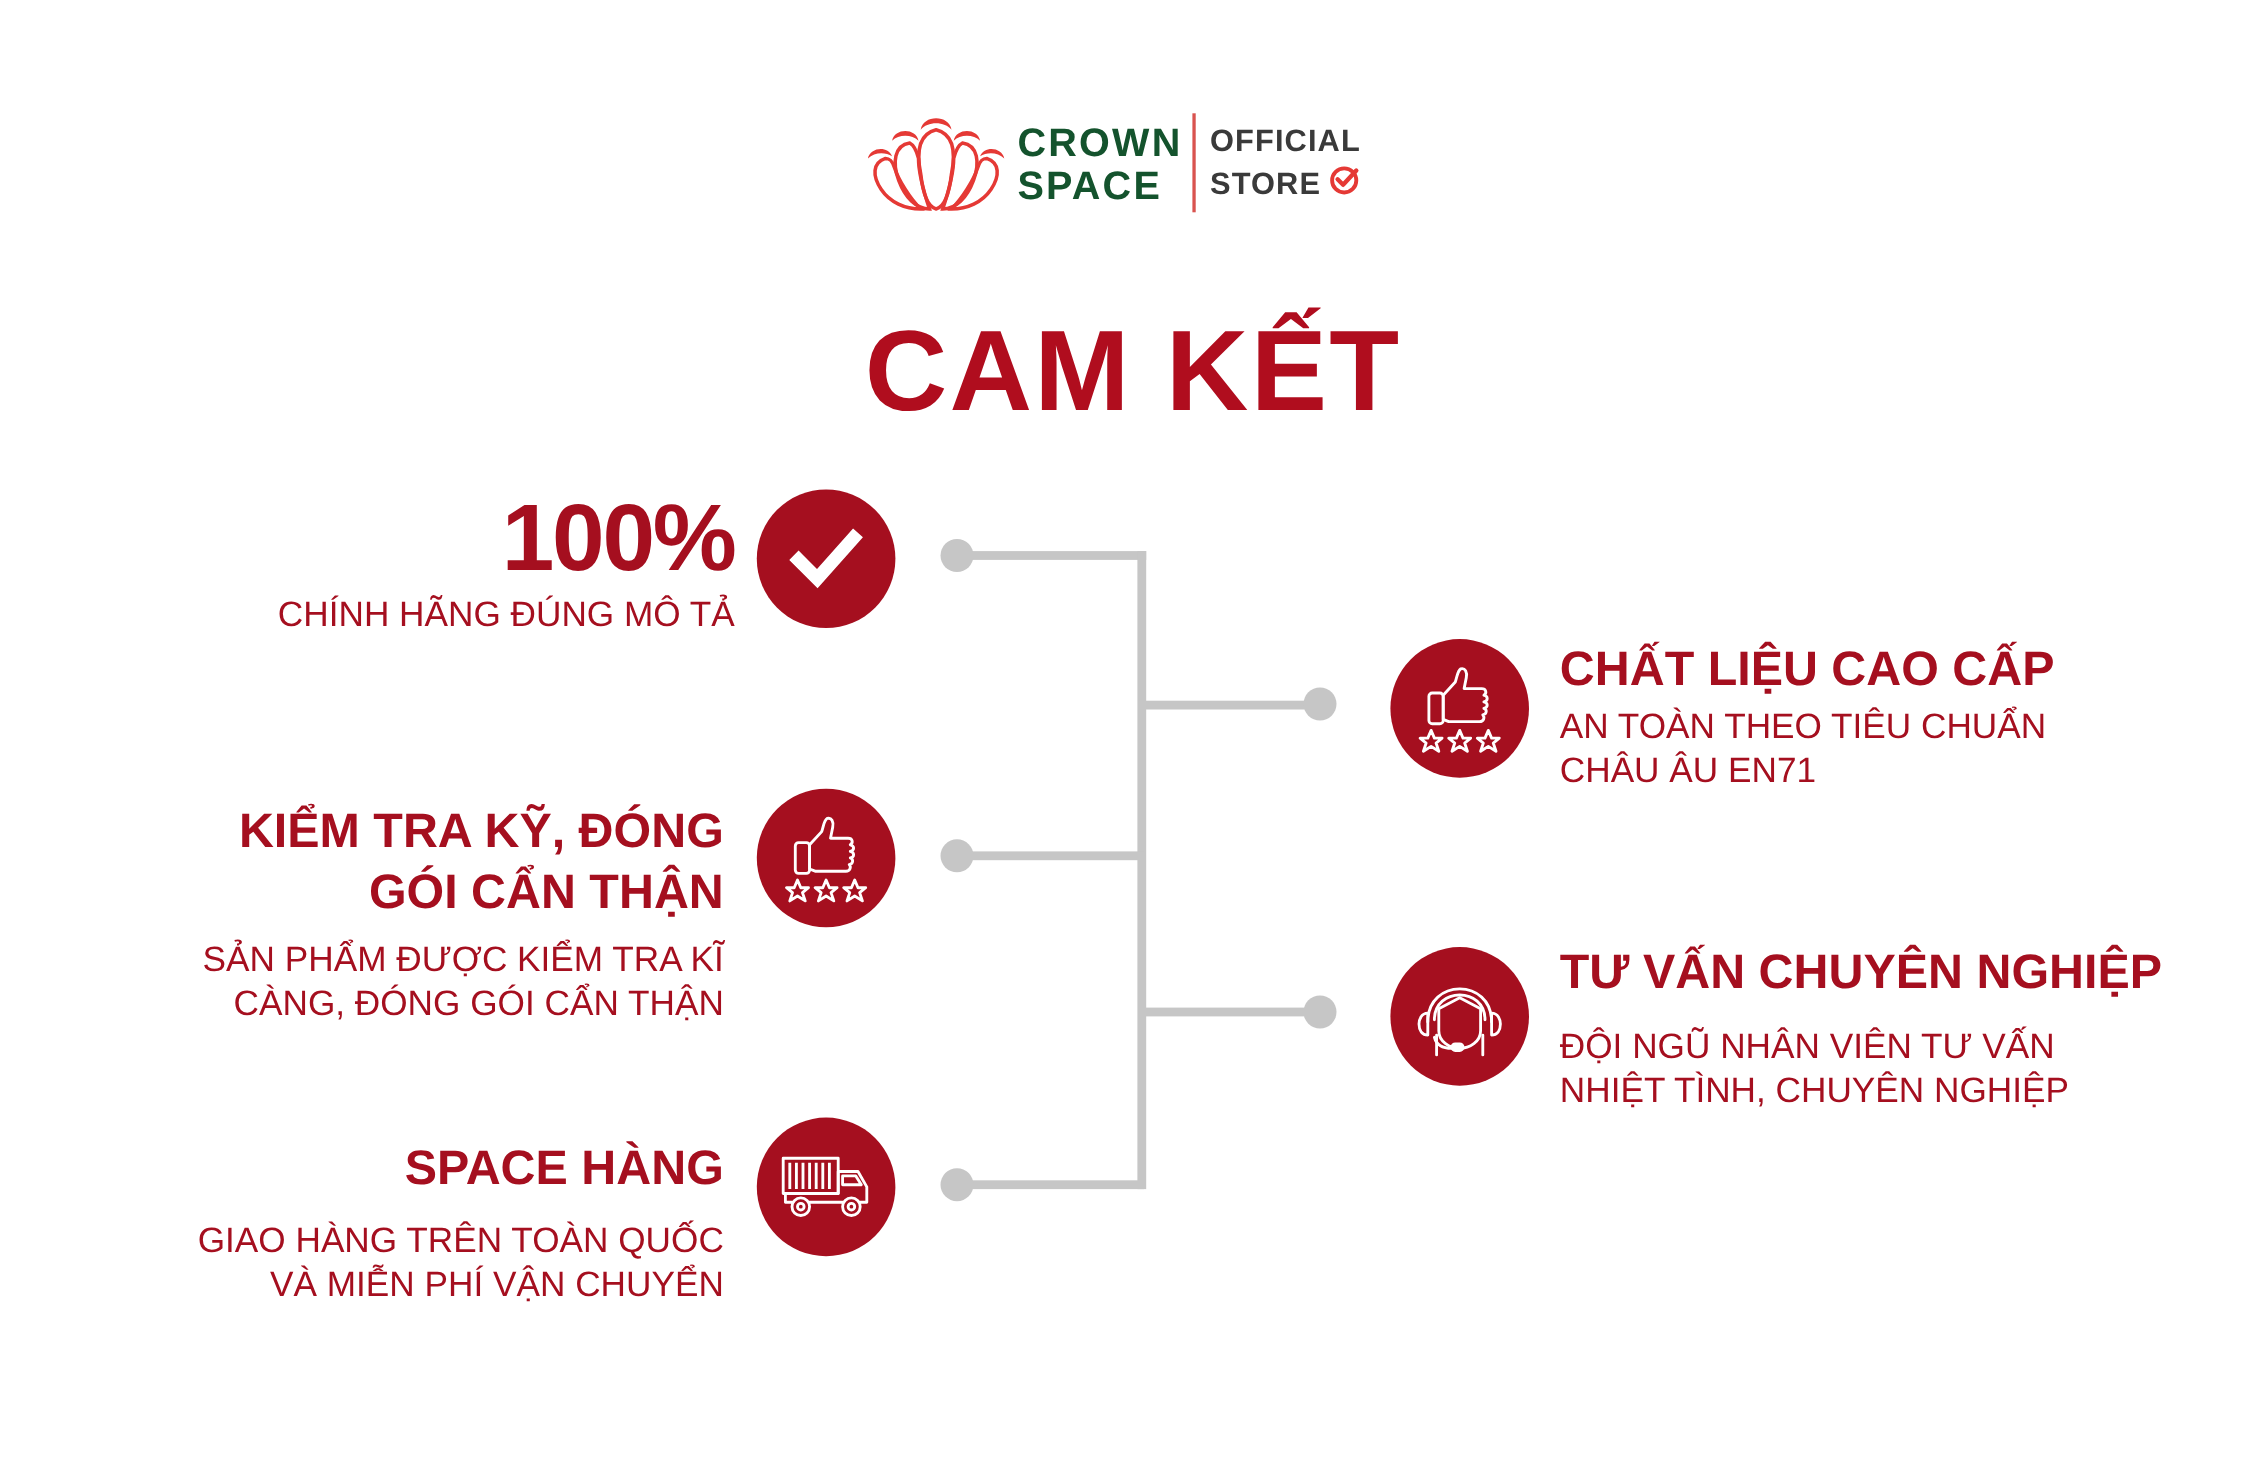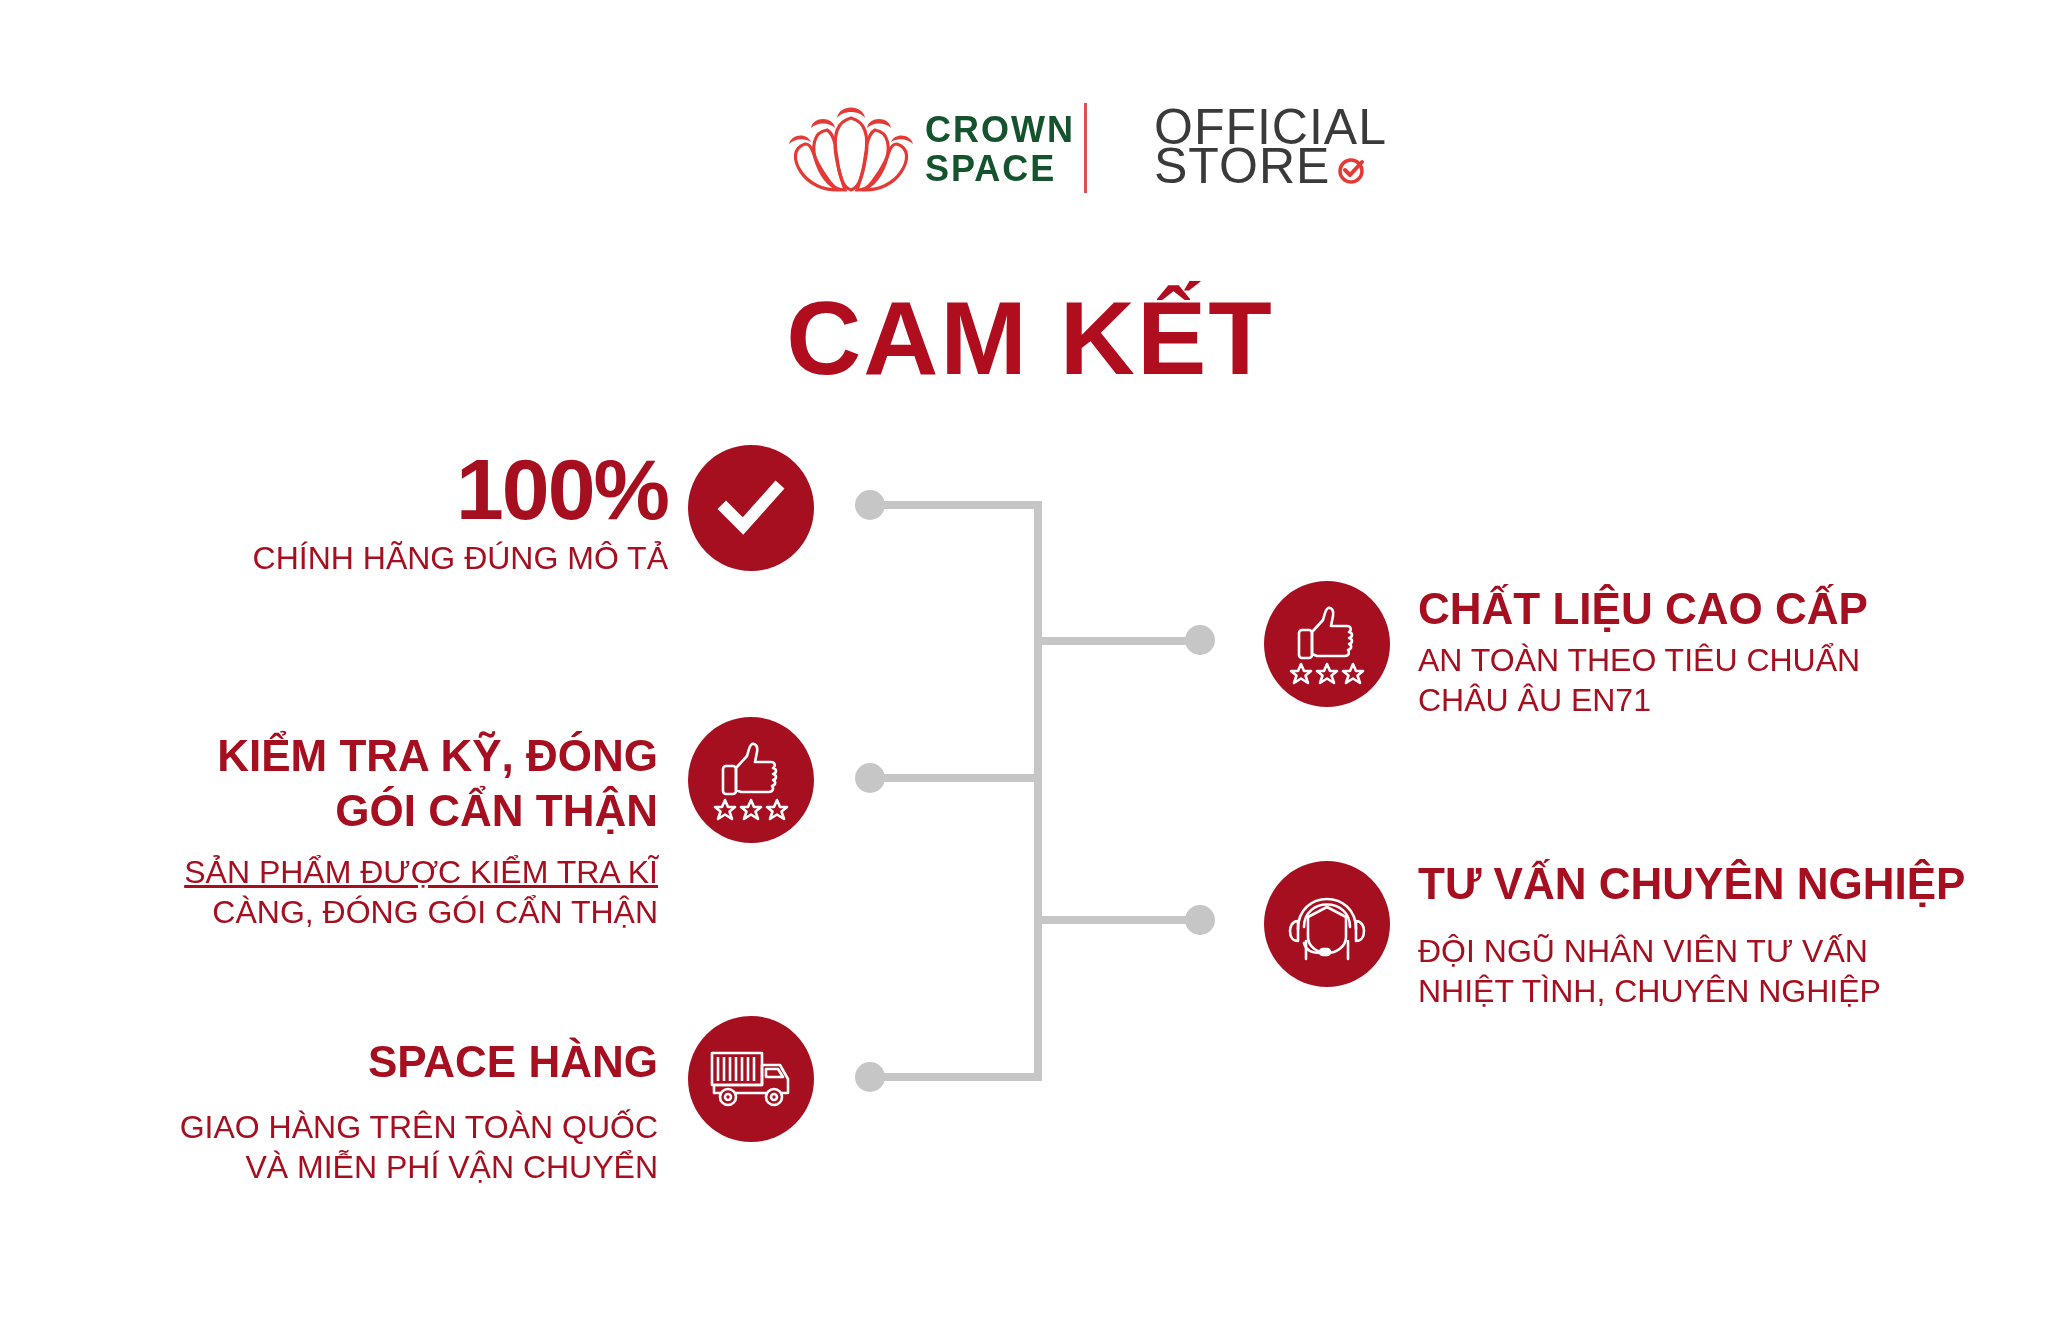--- a/index.html
+++ b/index.html
@@ -5,21 +5,21 @@
     html, body { margin: 0; padding: 0; }
     body {
       width: 2048px; height: 1332px; background: #ffffff; position: relative; overflow: hidden;
       font-family: "Liberation Sans", "DejaVu Sans", sans-serif;
     }
     .abs { position: absolute; }
     
     .logo-mark { left: 783px; top: 98px; width: 136px; height: 98px; }
     .brand-text { left: 925px; top: 110px; color: #14532d; font-weight: 700; font-size: 36px; line-height: 39px; letter-spacing: 2px; }
     .logo-divider { left: 1084px; top: 103px; width: 3px; height: 90px; background: #d9534f; }
-    .store-text { left: 1154px; top: 108px; color: #3a3a3a; font-weight: 400; font-size: 50px; line-height: 39px; letter-spacing: 1px; }
+    .store-text { left: 1100px; top: 108px; color: #3a3a3a; font-weight: 700; font-size: 28px; line-height: 39px; letter-spacing: 1px; }
     .store-check { display: inline-block; width: 30px; height: 30px; vertical-align: -3px; margin-left: 6px; }
     
     .page-title { left: 0; width: 2060px; top: 283px; text-align: center; color: #B00D1E; font-weight: 700; font-size: 104px; line-height: 110px; letter-spacing: 2px; }
     
     .line-h { height: 8px; background: #c6c6c6; }
     .line-v { width: 8px; background: #c6c6c6; }
     .dot { width: 30px; height: 30px; border-radius: 50%; background: #c6c6c6; }
     
     .circle { width: 126px; height: 126px; border-radius: 50%; background: #A50F1F; display: flex; align-items: center; justify-content: center; }
     .circle svg { display: block; }
@@ -86,21 +86,21 @@
   <span>
     <svg width="70" height="70" viewBox="0 0 70 70">
         <path d="M10 36 L27 53 L60 16" fill="none" stroke="#ffffff" stroke-width="12" stroke-linecap="square" stroke-linejoin="miter"></path>
       </svg>
   </span>
 </div>
 
 <div class="abs left-block red" style="right:1390px; top:728px; width:620px;">
   <div class="feat-title">KIỂM TRA KỸ, ĐÓNG</div>
   <div class="feat-title">GÓI CẨN THẬN</div>
-  <div class="feat-sub" style="margin-top:14px;text-decoration:underline;">SẢN PHẨM ĐƯỢC KIỂM TRA KĨ</div>
+  <div class="feat-sub" style="margin-top:14px;">SẢN PHẨM ĐƯỢC KIỂM TRA KĨ</div>
   <div class="feat-sub">CÀNG, ĐÓNG GÓI CẨN THẬN</div>
 </div>
 <div class="abs circle" style="left:688px; top:717px;">
   <span>
     <svg width="80" height="84" viewBox="0 0 80 84" fill="none" stroke="#ffffff" stroke-width="2.6" stroke-linejoin="round">
       <rect x="12" y="28" width="13" height="28" rx="3"></rect>
       <path d="M25 30 L36 18 C38 12 38 8 41 6 C45 5 47 9 46 14 L44 24 L60 24 C64 24 65 28 62 30 C66 31 66 35 62 36 C66 37 66 41 62 42 C65 43 65 47 61 48 C63 50 62 54 58 54 L30 54 L25 52 Z"></path>
       <path d="M14 62 L17 69 L24 69 L18.5 73.5 L21 81 L14 76.5 L7 81 L9.5 73.5 L4 69 L11 69 Z"></path>
       <path d="M40 62 L43 69 L50 69 L44.5 73.5 L47 81 L40 76.5 L33 81 L35.5 73.5 L30 69 L37 69 Z"></path>
       <path d="M66 62 L69 69 L76 69 L70.5 73.5 L73 81 L66 76.5 L59 81 L61.5 73.5 L56 69 L63 69 Z"></path>

